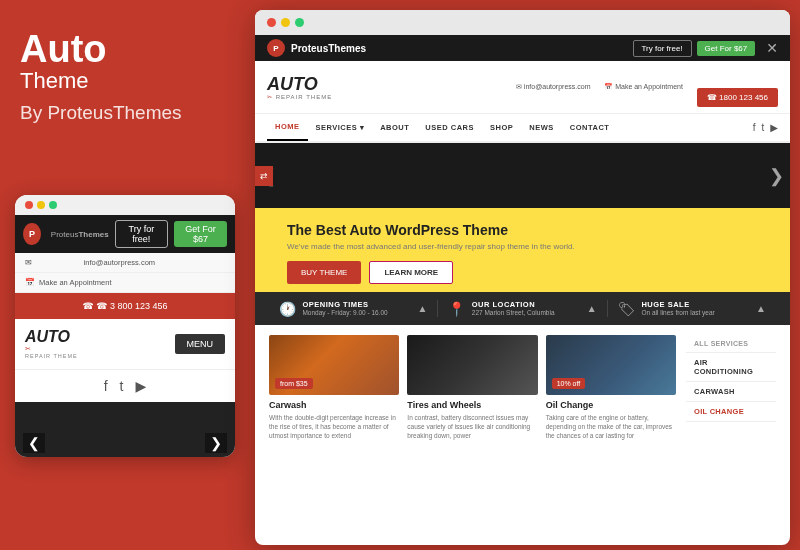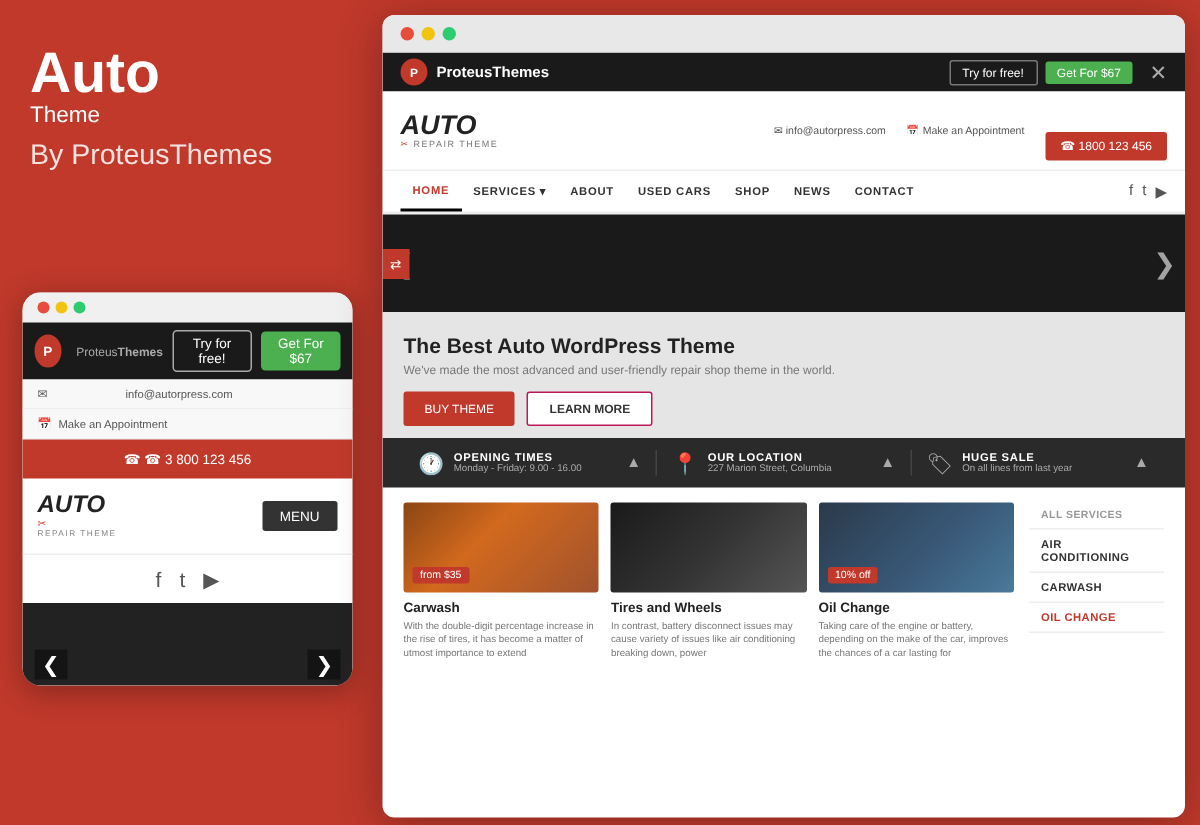--- a/index.html
+++ b/index.html
@@ -21,21 +21,21 @@
       padding: 30px 20px;
     }
     .left-title h1 {
       color: white;
       font-size: 38px;
       font-weight: 900;
       line-height: 1;
     }
     .left-title h2 {
       color: white;
-      font-size: 15px;
+      font-size: 22px;
       font-weight: 300;
       margin-bottom: 8px;
     }
     .left-title .by-line {
       color: rgba(255,255,255,0.85);
       font-size: 19px;
     }
 
     
     .mobile-mockup {
@@ -349,22 +349,22 @@
       top: 50%;
       transform: translateY(-50%);
       background: #c0392b;
       color: white;
       padding: 5px 5px;
       font-size: 9px;
     }
 
     
     .site-main {
-      padding: 14px 14px 8px;
-      background: #e5e5e5;
+      padding: 14px 32px 8px;
+      background: #fde047;
     }
     .site-main-title {
       font-size: 14px;
       font-weight: bold;
       color: #222;
       margin-bottom: 4px;
     }
     .site-main-sub {
       font-size: 8px;
       color: #777;

